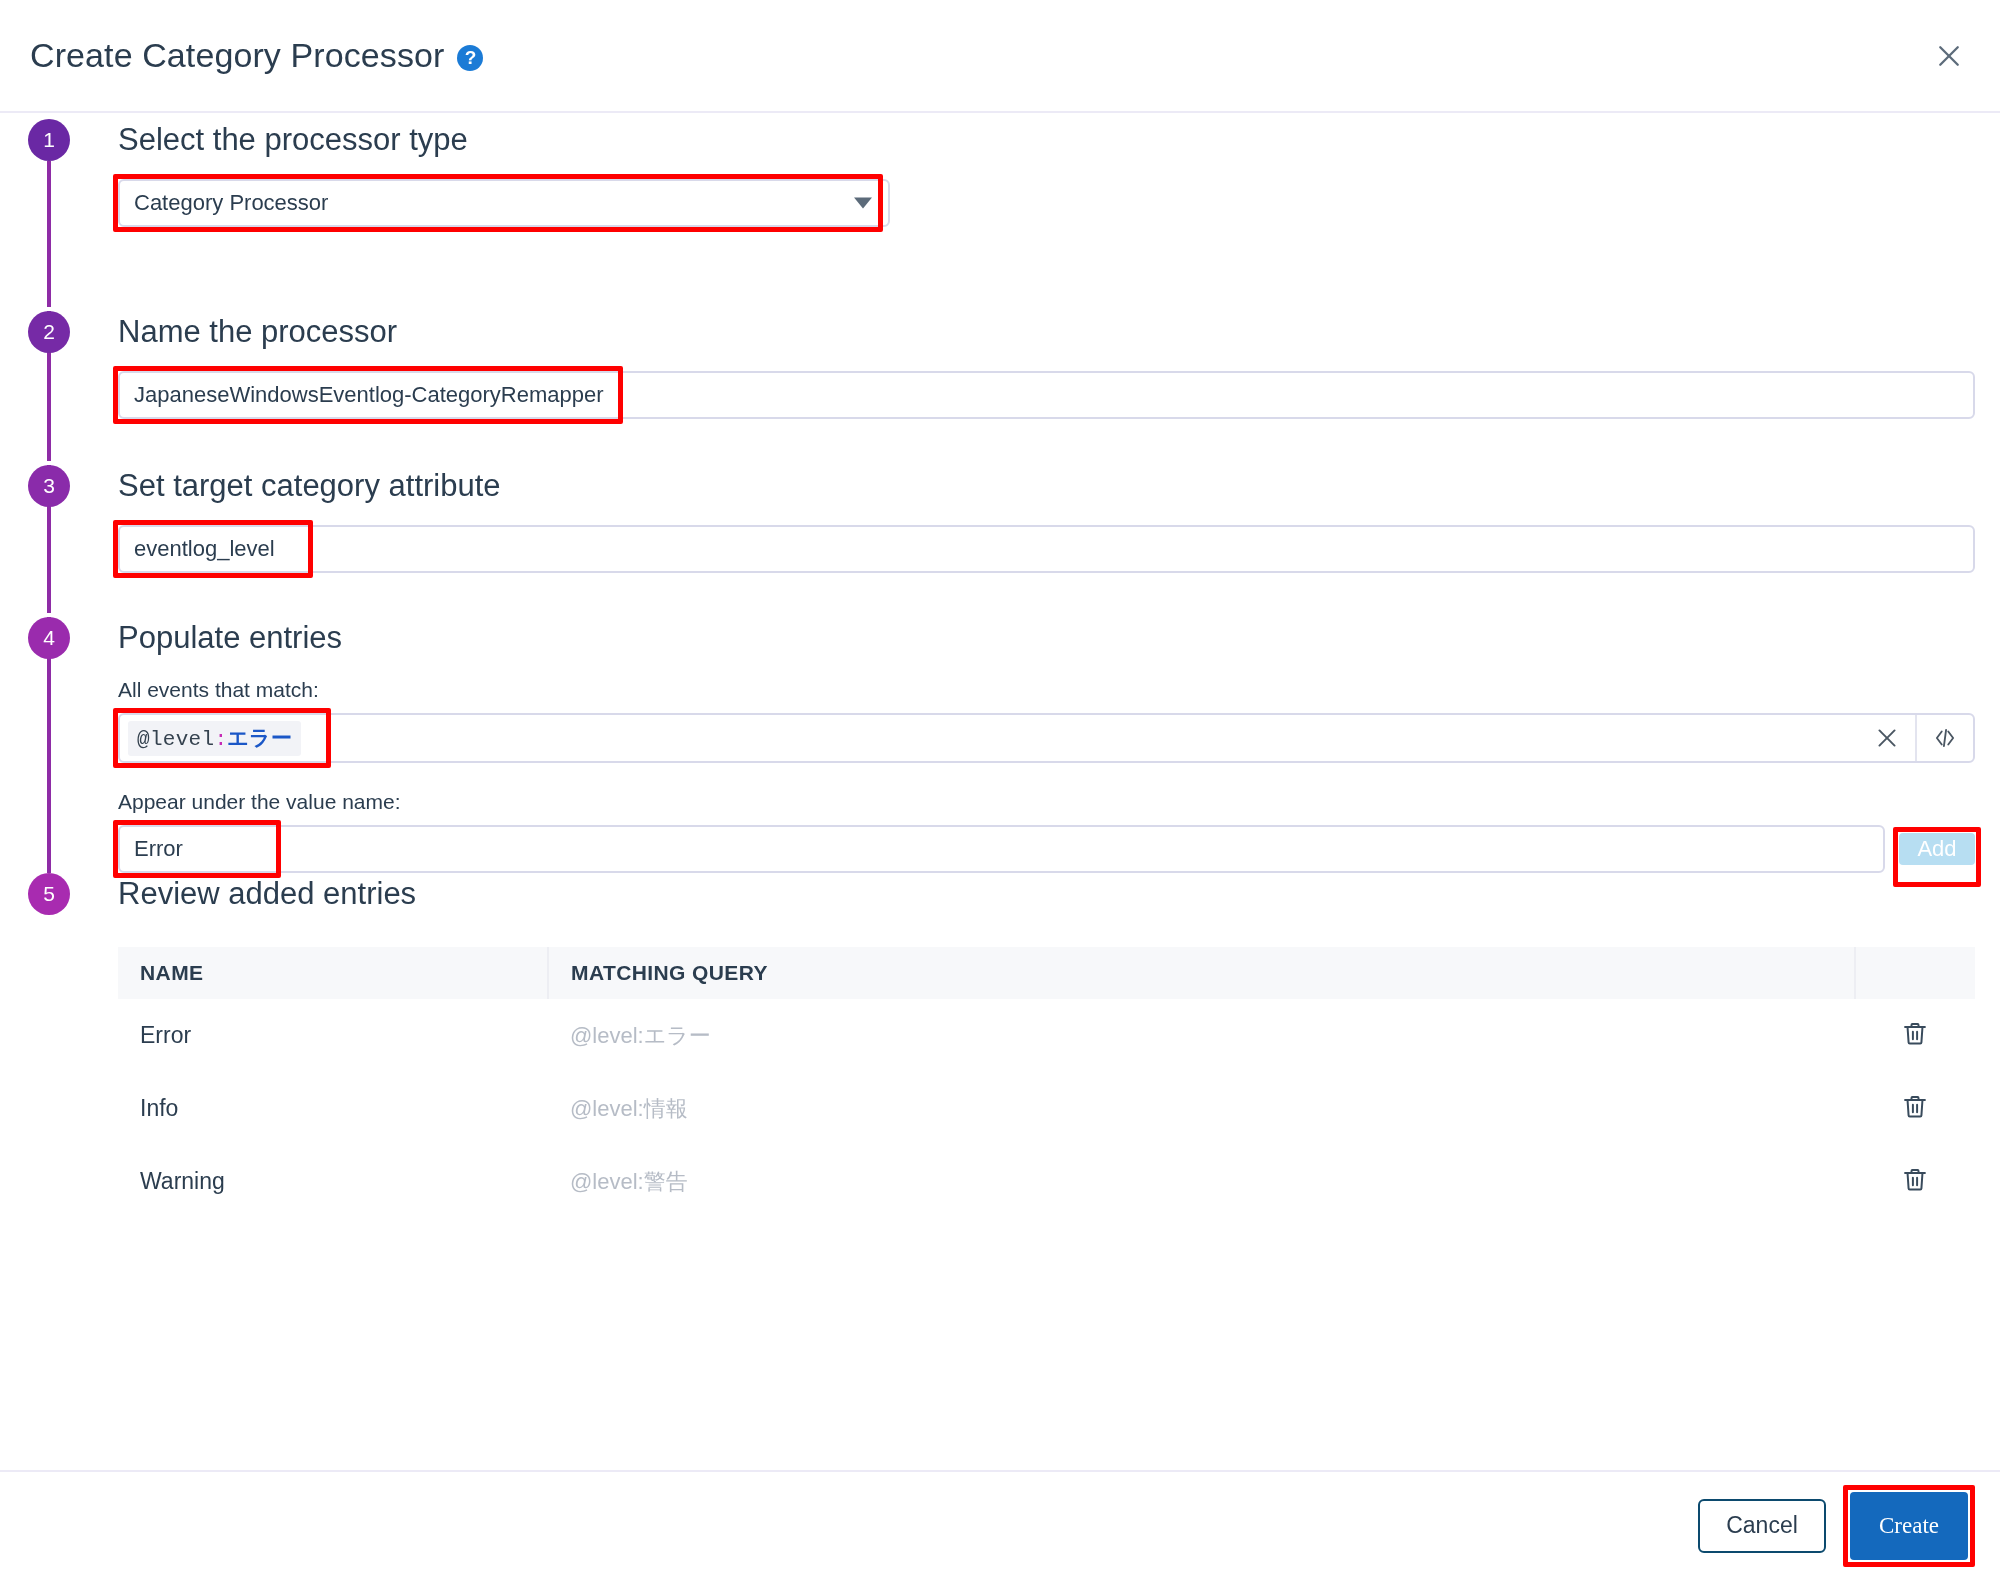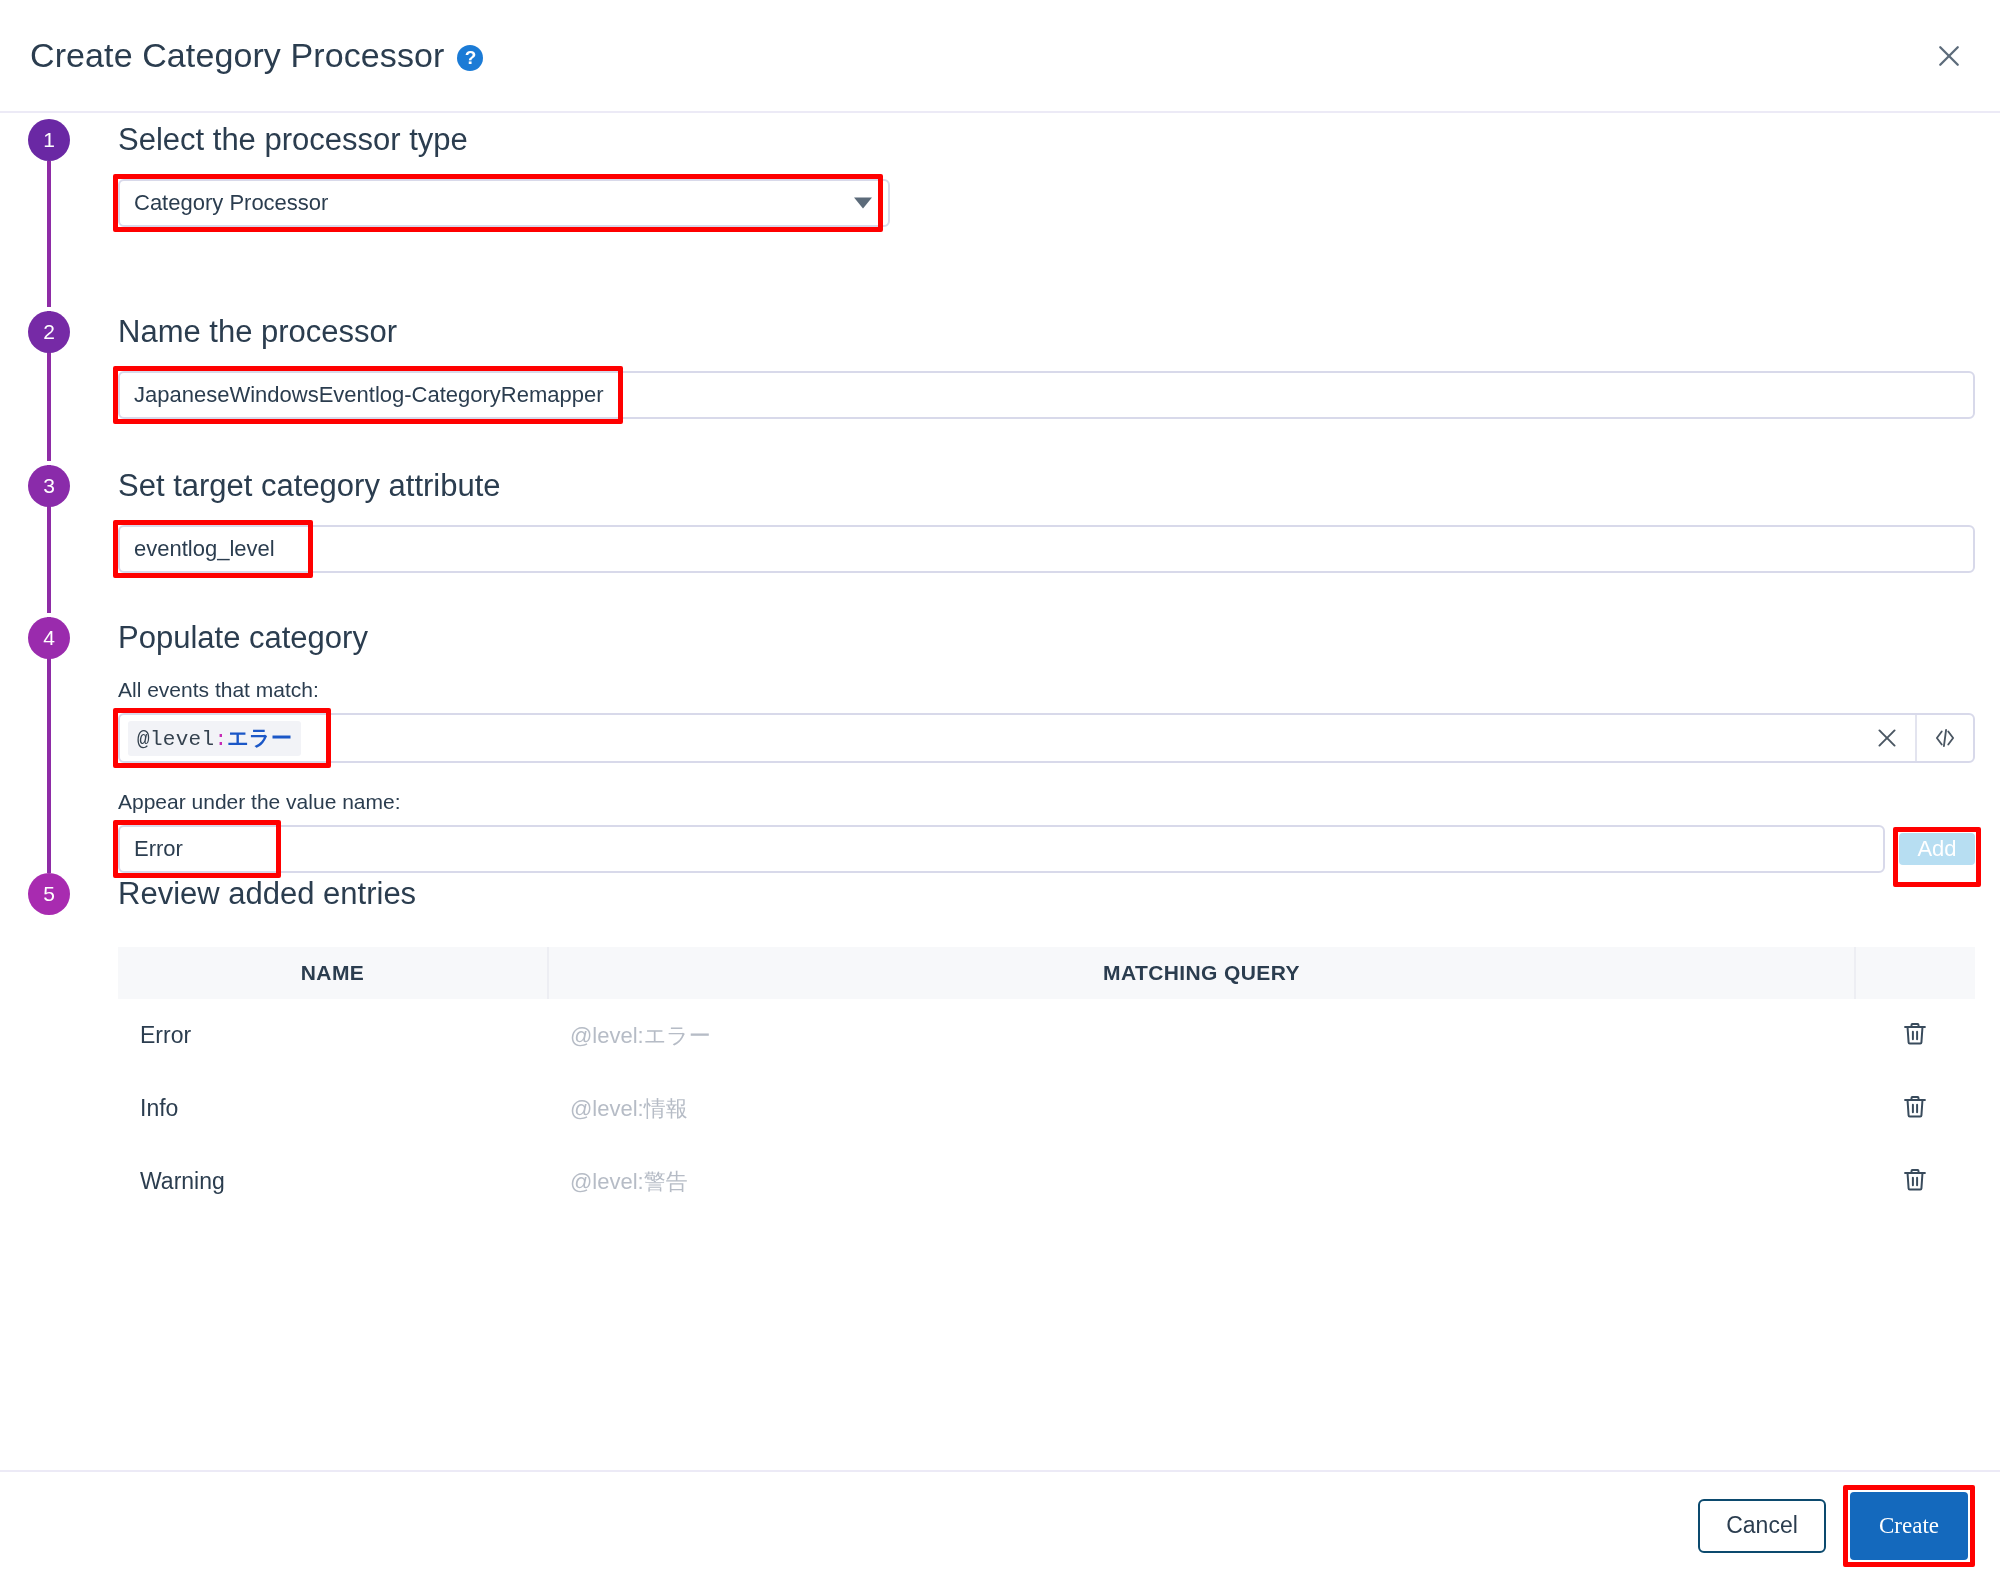--- a/index.html
+++ b/index.html
@@ -230,21 +230,21 @@
   }
 
   
   .entries-table {
     width: 100%;
     border-collapse: collapse;
     table-layout: fixed;
   }
   .entries-table thead th {
     background: #f7f8fa;
-    text-align: center;
+    text-align: left;
     font-size: 21px;
     font-weight: bold;
     color: #2b3d4f;
     letter-spacing: .4px;
     padding: 14px 22px;
     border-right: 2px solid #edeef3;
     height: 50px;
     box-sizing: border-box;
   }
   .entries-table thead th:last-child { border-right: none; }
@@ -375,21 +375,21 @@
           <span>eventlog_level</span>
         </div>
         <div class="redbox" style="left:-5px;top:-5px;width:200px;height:58px;"></div>
       </div>
     </div>
 
     <div class="step" style="position:absolute;left:0;top:504px;width:2000px;">
       <div class="badge" style="background:#9a2bad;">
         <span>4</span>
       </div>
-      <div class="step-title">Populate category</div>
+      <div class="step-title">Populate entries</div>
 
       <div class="sublabel">All events that match:</div>
 
       <div class="query-row" style="width:1857px;margin-bottom:26px;">
         <div class="query-field">
           <span class="query-chip">
             <span class="q-field">@level</span><span class="q-colon">:</span><span class="q-value">エラー</span>
           </span>
           <div class="query-actions">
             <div class="q-clear">

